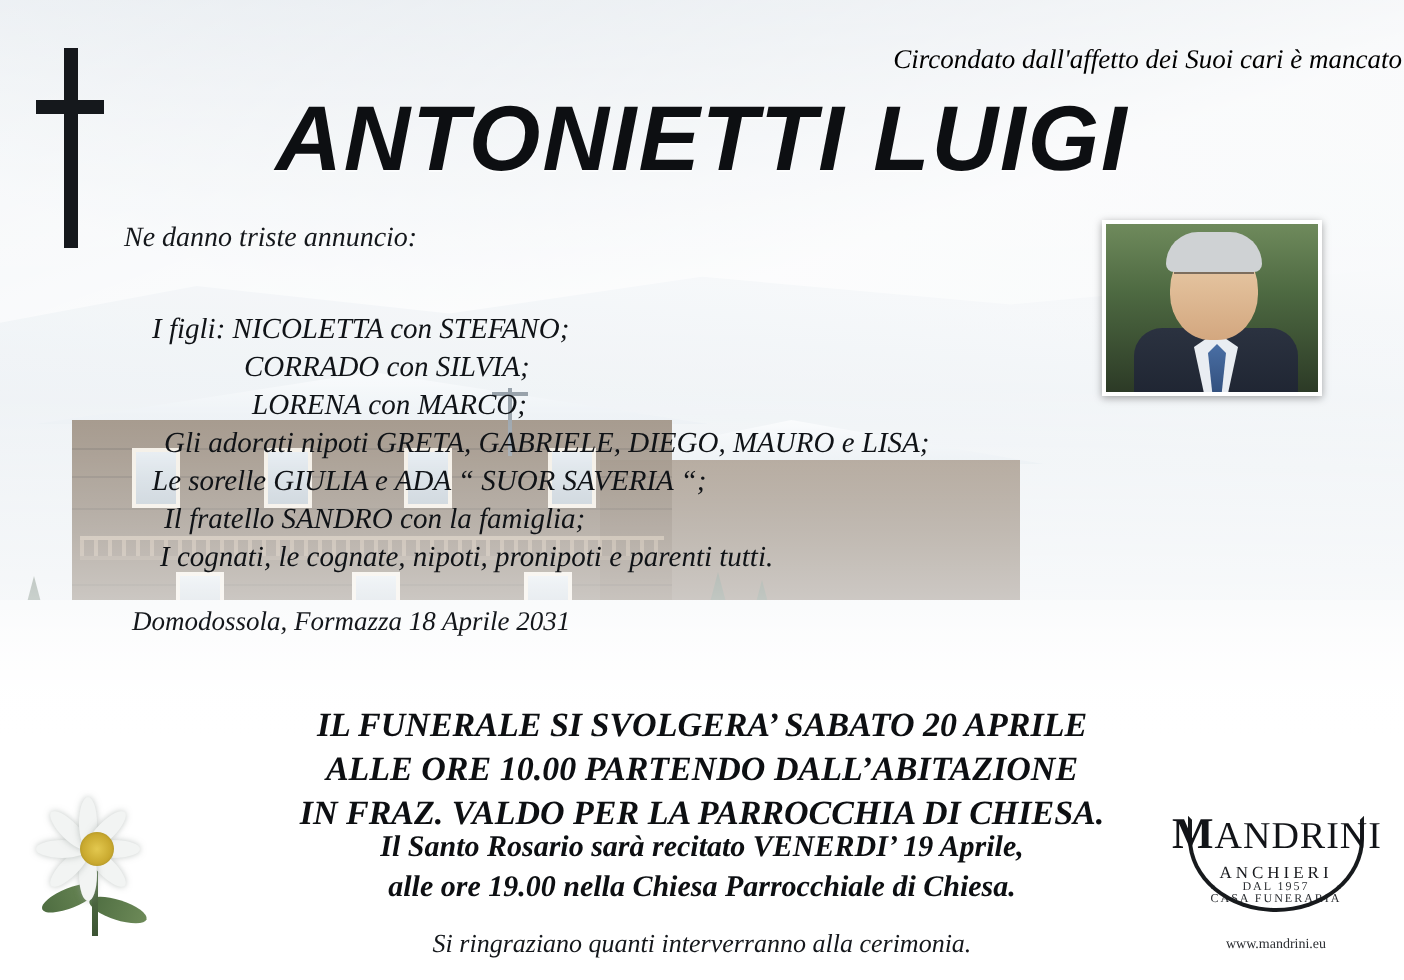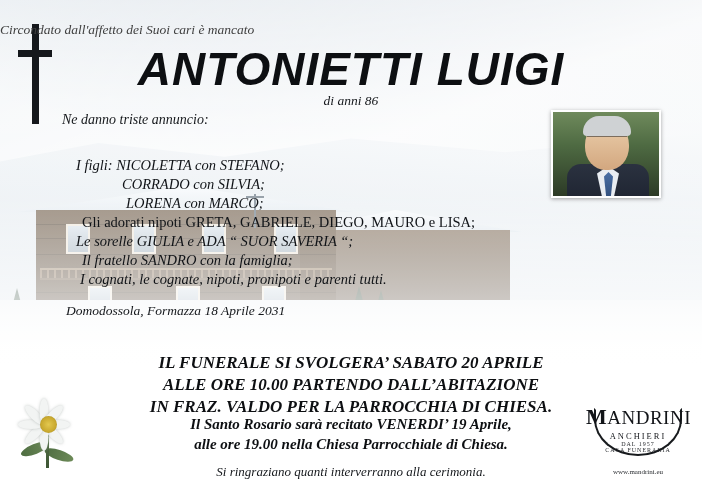--- a/index.html
+++ b/index.html
@@ -117,22 +117,22 @@
     background: #15181c;
   }
   .cross .h {
     position: absolute; left: 0; top: 26px; width: 34px; height: 7px;
     background: #15181c;
   }
 
   
   .subtitle-top {
     position: absolute; left: 0; top: 22px; width: 701px;
-    text-align: left;
-    font-size: 13.5px; font-style: italic; color: #404040;
+    text-align: right;
+    font-size: 13.5px; font-style: italic; color: #000000;
     font-family: "Liberation Serif", serif;
   }
   .name {
     position: absolute; left: 0; top: 42px; width: 702px;
     text-align: center;
     font-family: "Liberation Sans", sans-serif;
     font-weight: bold; font-style: italic;
     font-size: 46px; letter-spacing: 1px; color: #0d0f12;
     text-shadow: 0 1px 0 rgba(255,255,255,.6);
   }
@@ -147,21 +147,21 @@
 
   .family {
     position: absolute; left: 70px; top: 156px; width: 470px;
     font-size: 14.5px; line-height: 19px; color: #101317;
   }
   .family div { white-space: nowrap; }
   .family .r0 { padding-left: 12px; font-style: italic; }
   .family .r1 { padding-left: 6px; font-style: italic; }
   .family .r2 { padding-left: 52px; font-style: italic; }
   .family .r3 { padding-left: 56px; font-style: italic; }
-  .family .r4 { padding-left: 12px; }
+  .family .r4 { padding-left: 12px; font-style: italic; }
   .family .r5 { padding-left: 6px; font-style: italic; }
   .family .r6 { padding-left: 12px; font-style: italic; }
   .family .r7 { padding-left: 10px; font-style: italic; }
 
   .place-date {
     position: absolute; left: 66px; top: 303px;
     font-size: 13.5px; font-style: italic; color: #14171b;
   }
 
   .funeral {
@@ -321,21 +321,20 @@
     <div class="body"></div>
     <div class="shirt"></div>
     <div class="tie"></div>
     <div class="head"></div>
     <div class="hair"></div>
     <div class="glasses"></div>
   </div>
 
   <div class="subtitle-top">Circondato dall'affetto dei Suoi cari è mancato</div>
   <div class="name">ANTONIETTI LUIGI</div>
-  <div class="age">di anni 86</div>
   <div class="announce">Ne danno triste annuncio:</div>
 
   <div class="family">
     <div class="r1">I figli: NICOLETTA con STEFANO;</div>
     <div class="r2">CORRADO con SILVIA;</div>
     <div class="r3">LORENA con MARCO;</div>
     <div class="r4">Gli adorati nipoti GRETA, GABRIELE, DIEGO, MAURO e LISA;</div>
     <div class="r5">Le sorelle GIULIA e ADA “ SUOR SAVERIA “;</div>
     <div class="r6">Il fratello SANDRO con la famiglia;</div>
     <div class="r7">I cognati, le cognate, nipoti, pronipoti e parenti tutti.</div>

